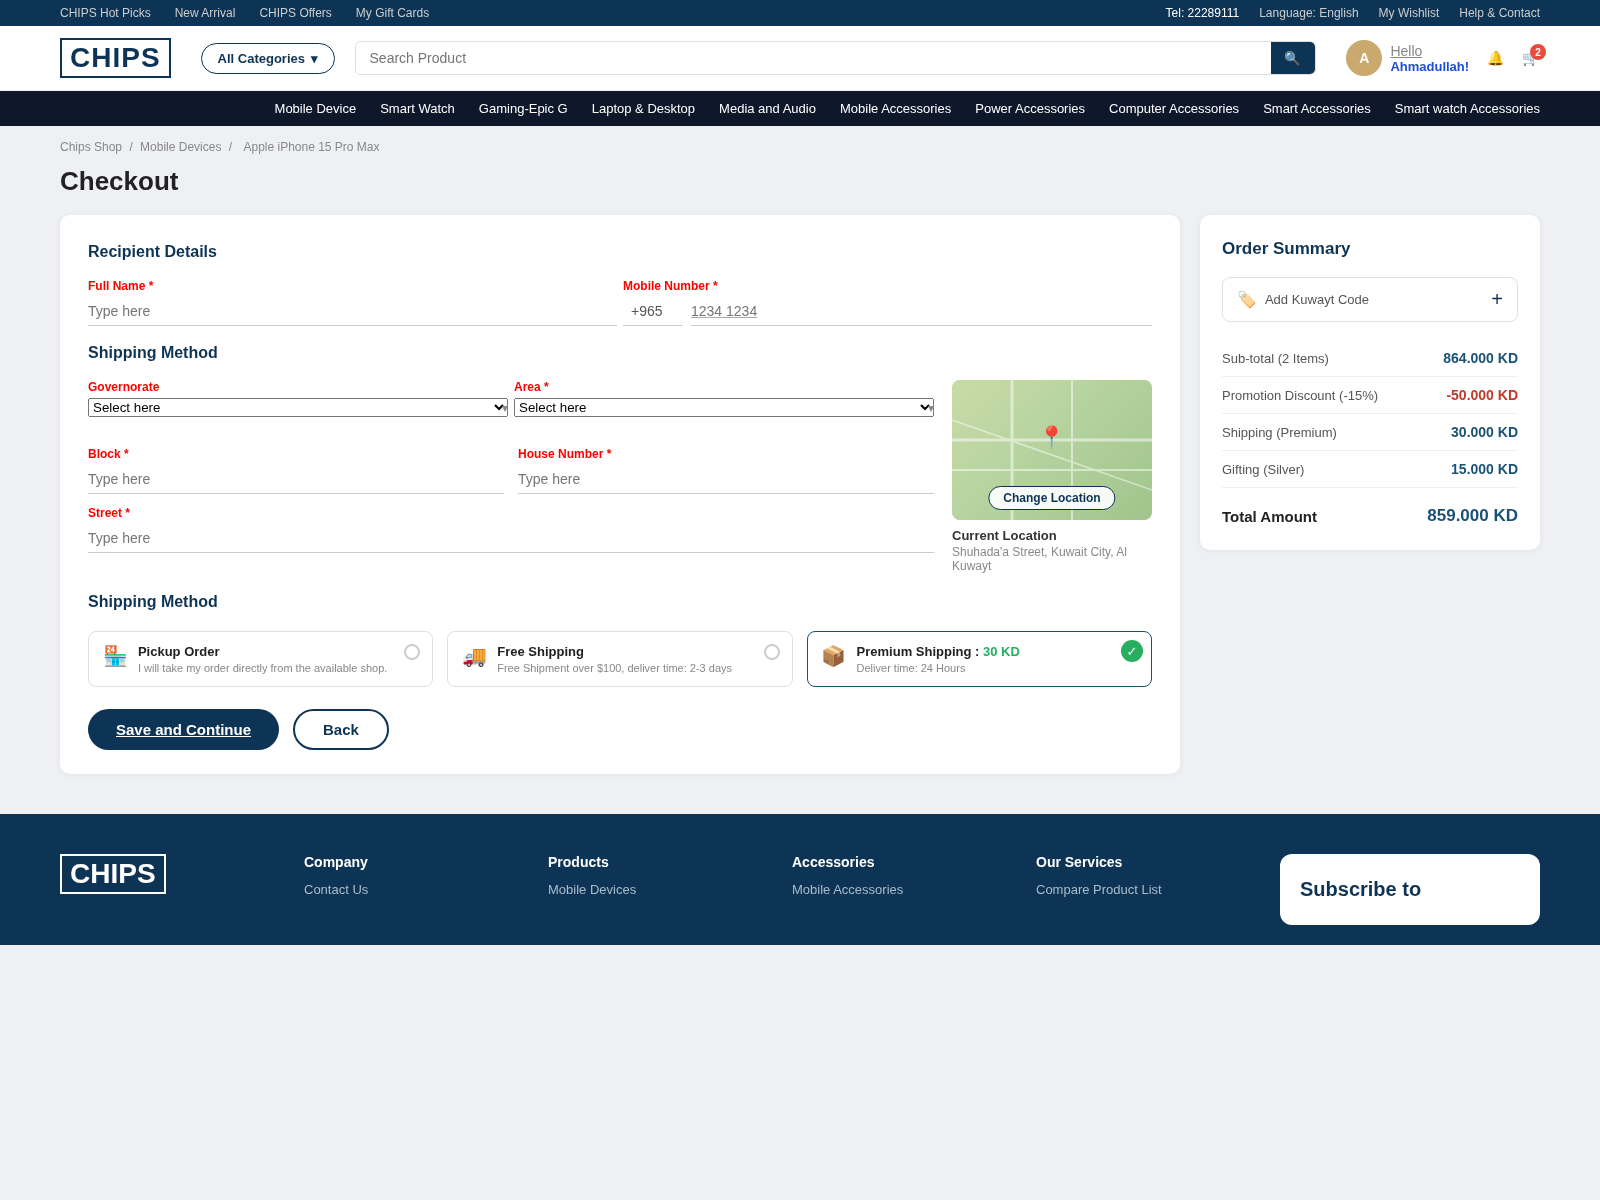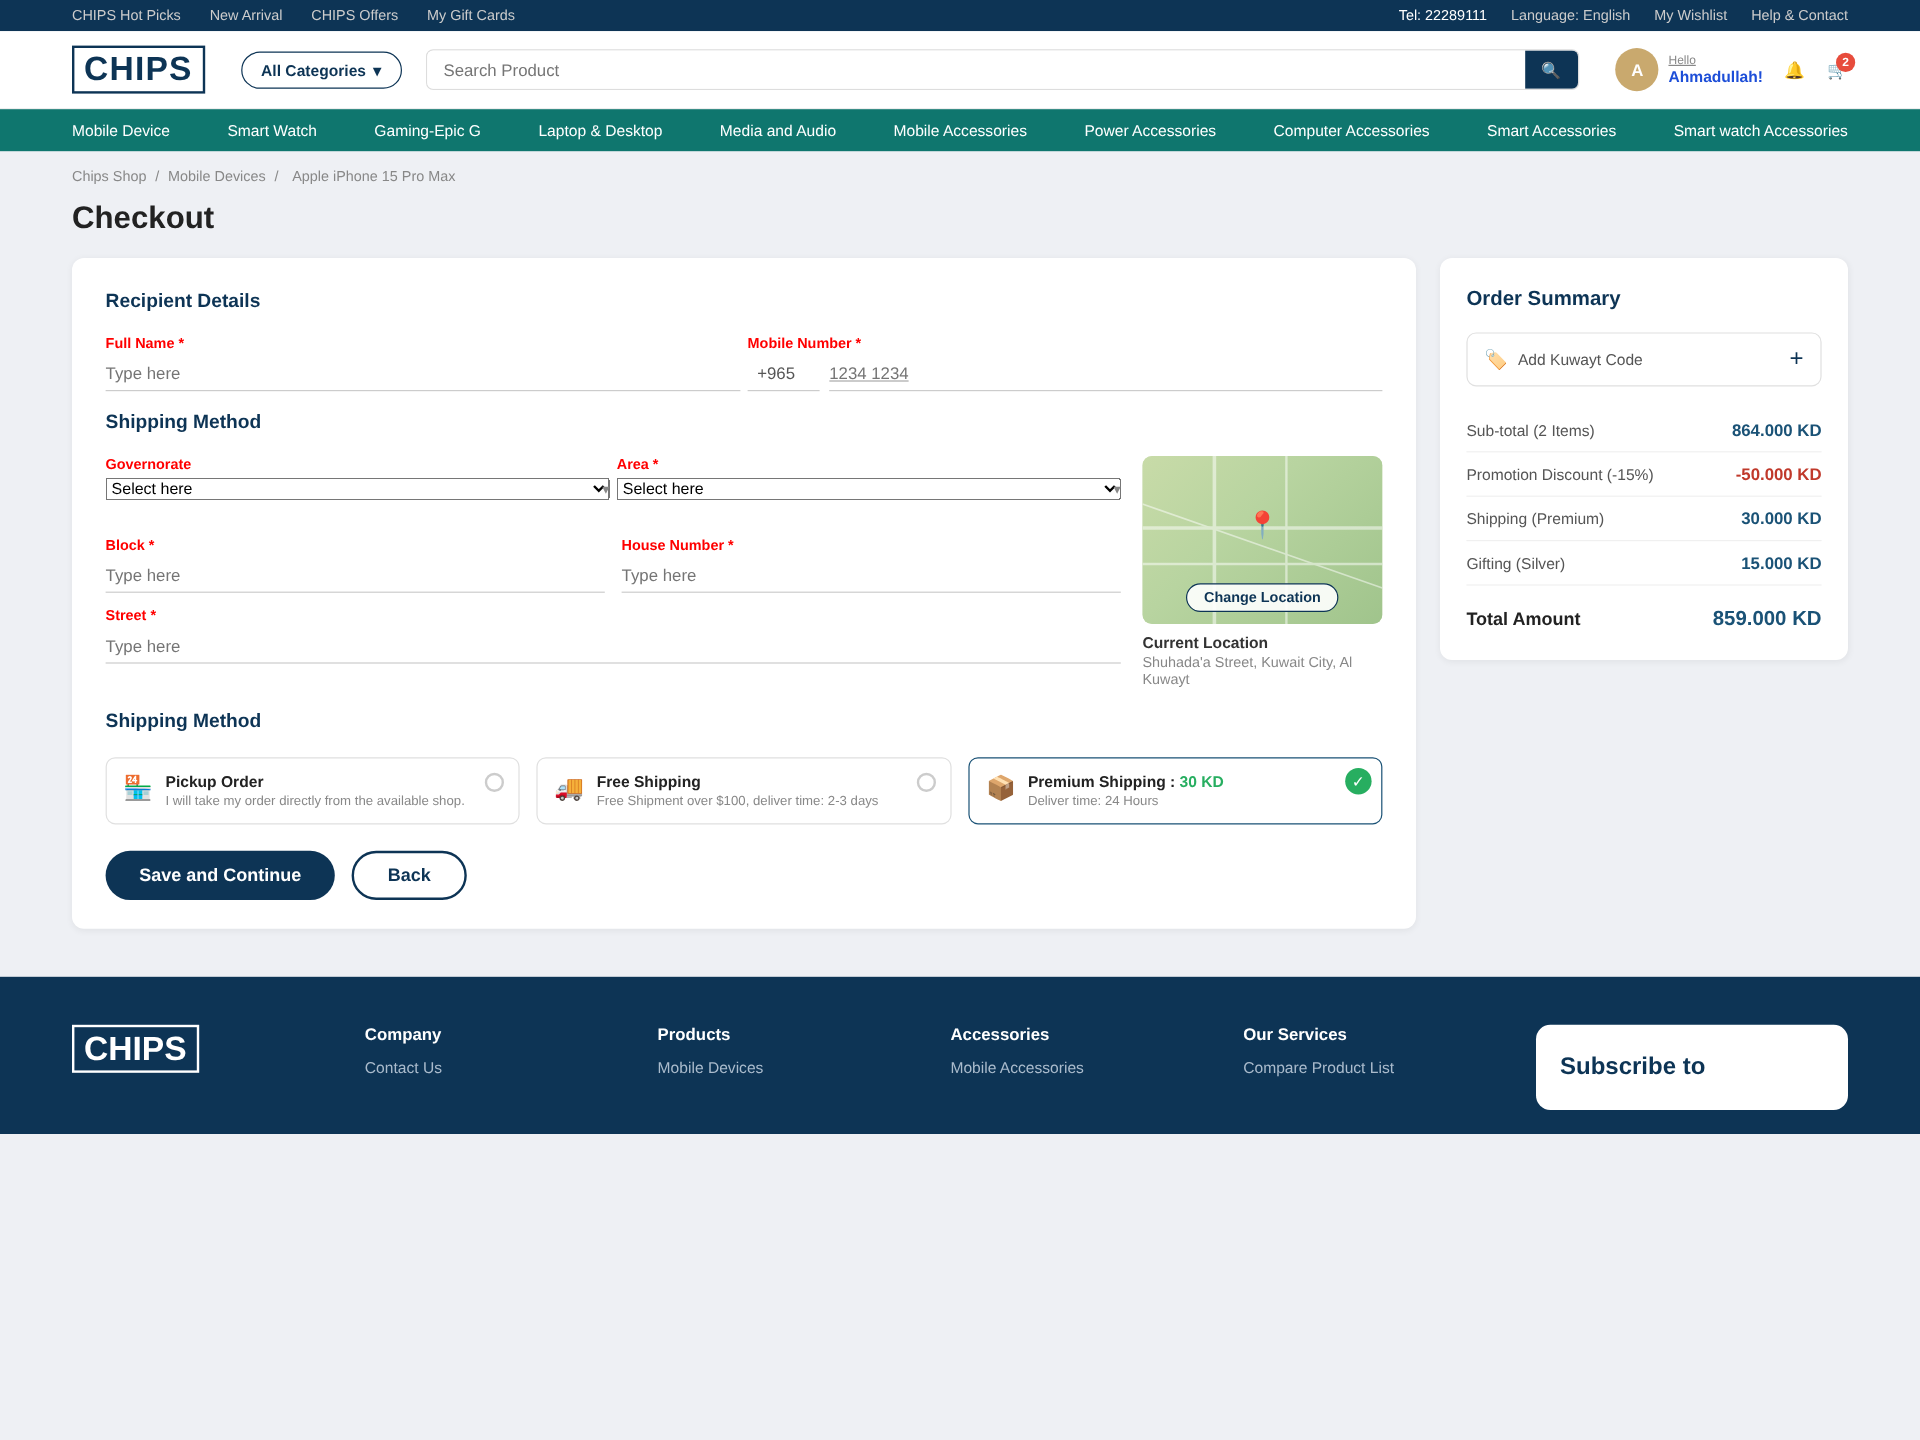--- a/index.html
+++ b/index.html
@@ -15,27 +15,27 @@
     
     .header { background: #fff; padding: 12px 60px; display: flex; align-items: center; gap: 20px; border-bottom: 1px solid #eee; }
     .logo { font-size: 28px; font-weight: 900; color: #0d3455; letter-spacing: 1px; border: 2px solid #0d3455; padding: 2px 8px; margin-right: 10px; }
     .categories-btn { border: 1.5px solid #0d3455; border-radius: 20px; padding: 7px 16px; background: #fff; color: #0d3455; font-weight: 600; font-size: 13px; cursor: pointer; display: flex; align-items: center; gap: 6px; white-space: nowrap; }
     .search-bar { flex: 1; display: flex; border: 1.5px solid #ddd; border-radius: 6px; overflow: hidden; }
     .search-bar input { flex: 1; border: none; outline: none; padding: 8px 14px; font-size: 14px; }
     .search-btn { background: #0d3455; border: none; color: #fff; padding: 8px 14px; cursor: pointer; }
     .header-icons { display: flex; align-items: center; gap: 18px; margin-left: 10px; }
     .user-info { display: flex; align-items: center; gap: 8px; }
     .avatar { width: 36px; height: 36px; border-radius: 50%; background: #c9a96e; display: flex; align-items: center; justify-content: center; font-weight: bold; color: #fff; font-size: 14px; }
-    .user-greeting { font-size: 10px; color: #888; text-decoration: underline; }
+    .user-greeting { font-size: 14px; color: #888; text-decoration: underline; }
     .user-name { font-size: 13px; font-weight: 700; color: #1d4ed8; }
     .bell-icon, .cart-icon { position: relative; cursor: pointer; }
     .cart-badge { position: absolute; top: -6px; right: -6px; background: #e74c3c; color: #fff; border-radius: 50%; width: 16px; height: 16px; font-size: 10px; display: flex; align-items: center; justify-content: center; font-weight: bold; }
 
     
-    .main-nav { background: #0f766e; display: flex; justify-content: space-between; padding: 10px 60px; flex-wrap: wrap; }
+    .main-nav { background: #0f172a; display: flex; justify-content: flex-end; gap: 24px; padding: 10px 60px; flex-wrap: wrap; }
     .main-nav a { color: #fff; text-decoration: none; font-size: 13px; white-space: nowrap; }
 
     
     .breadcrumb { padding: 14px 60px 6px; font-size: 12px; color: #888; }
     .breadcrumb a { color: #888; text-decoration: none; }
     .breadcrumb span { margin: 0 4px; }
 
     
     .page-title { padding: 6px 60px 18px; font-size: 26px; font-weight: 700; color: #222; }
 
@@ -79,21 +79,21 @@
     .delivery-card.selected { border-color: #1a5276; }
     .delivery-card-icon { color: #555; font-size: 20px; }
     .delivery-card-content { flex: 1; }
     .delivery-card-title { font-weight: 700; font-size: 13px; color: #222; }
     .delivery-card-desc { font-size: 11px; color: #888; margin-top: 3px; }
     .delivery-radio { position: absolute; top: 12px; right: 12px; width: 16px; height: 16px; border-radius: 50%; border: 2px solid #ccc; background: #fff; }
     .delivery-check { position: absolute; top: 8px; right: 8px; width: 22px; height: 22px; background: #27ae60; border-radius: 50%; display: flex; align-items: center; justify-content: center; color: #fff; font-size: 13px; }
 
     
     .action-btns { display: flex; gap: 14px; }
-    .btn-primary { background: #0d3455; color: #fff; border: none; border-radius: 24px; padding: 0 28px; font-size: 15px; font-weight: 600; cursor: pointer; }
+    .btn-primary { background: #0d3455; color: #fff; border: none; border-radius: 24px; padding: 0 28px; font-size: 15px; font-weight: 600; cursor: pointer; text-decoration: underline; }
     .btn-outline { background: #fff; color: #0d3455; border: 2px solid #0d3455; border-radius: 24px; padding: 10px 28px; font-size: 15px; font-weight: 600; cursor: pointer; }
 
     
     .order-summary { width: 340px; flex-shrink: 0; background: #fff; border-radius: 10px; padding: 24px 22px; box-shadow: 0 1px 6px rgba(0,0,0,0.06); }
     .order-summary-title { font-size: 17px; font-weight: 700; color: #0d3455; margin-bottom: 18px; }
     .promo-row { display: flex; align-items: center; border: 1.5px solid #e0e0e0; border-radius: 8px; padding: 10px 14px; margin-bottom: 18px; cursor: pointer; }
     .promo-icon { color: #0d3455; font-size: 16px; margin-right: 8px; }
     .promo-label { flex: 1; color: #555; font-size: 13px; }
     .promo-plus { color: #0d3455; font-size: 20px; font-weight: 300; }
     .summary-line { display: flex; justify-content: space-between; align-items: center; padding: 10px 0; border-bottom: 1px solid #f0f0f0; }

